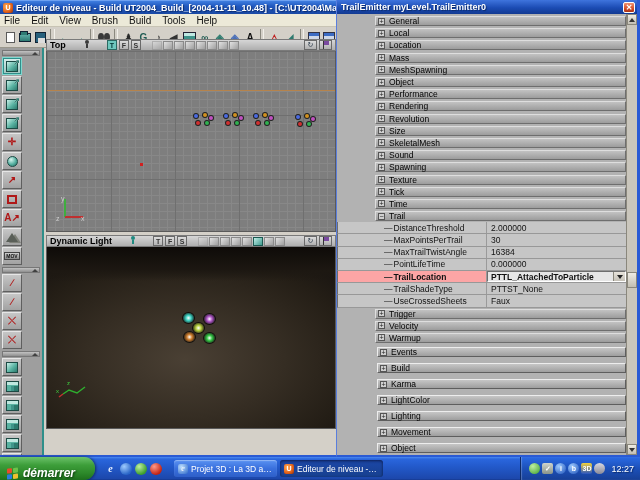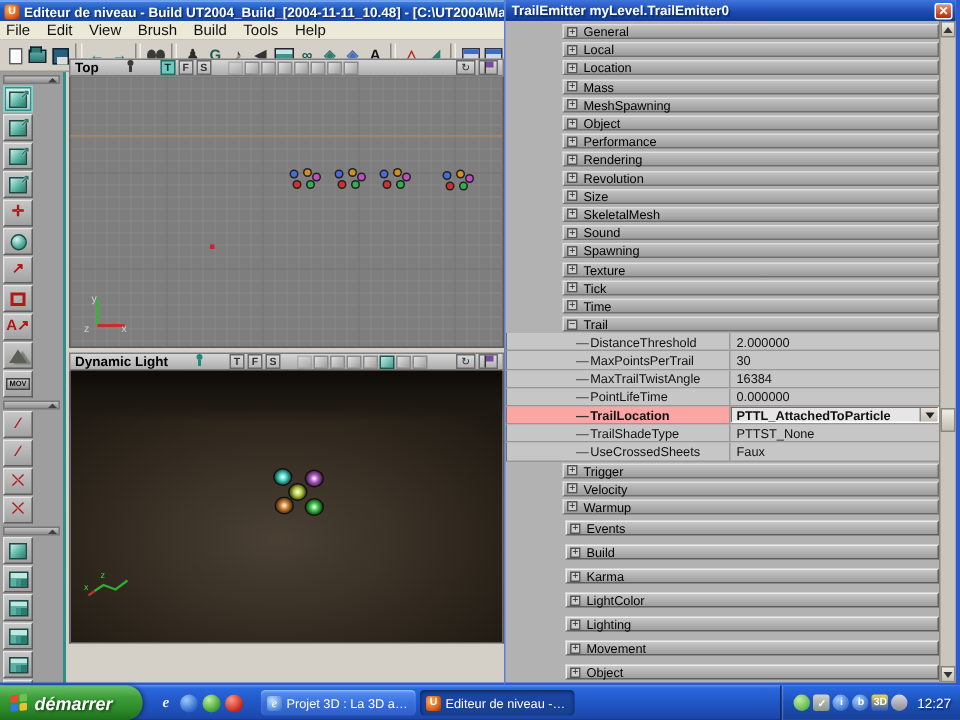--- a/index.html
+++ b/index.html
@@ -145,21 +145,21 @@
   .sc-btn.up{top:0;} .sc-btn.dn{bottom:0;}
   .sc-btn.up:after{content:"";border-left:3px solid transparent;border-right:3px solid transparent;border-bottom:4px solid #333;}
   .sc-btn.dn:after{content:"";border-left:3px solid transparent;border-right:3px solid transparent;border-top:4px solid #333;}
   #sc-thumb{position:absolute;left:0;top:258px;width:10px;height:16px;background:linear-gradient(#efece4,#c2beb2);border:1px solid #8a877c;}
 
   
   #taskbar{position:absolute;left:0;top:457px;width:640px;height:23px;
     background:linear-gradient(#4a8af0 0%,#2a66dd 9%,#2258c8 45%,#1c47ab 95%,#15368a 100%);display:flex;align-items:center;}
   #startbtn{width:95px;height:23px;border-radius:0 11px 11px 0;
     background:linear-gradient(#6cc26a 0%,#3d9e3a 35%,#2d892a 70%,#1d6f1c 100%);
-    box-shadow:1px 0 3px rgba(0,0,0,.5);display:flex;align-items:center;padding-left:7px;gap:4px;}
+    box-shadow:1px 0 3px rgba(0,0,0,.5);display:flex;align-items:flex-end;padding-left:7px;gap:4px;}
   #startbtn .slabel{color:#fff;font-size:12px;font-weight:bold;font-style:italic;text-shadow:1px 1px 2px #0c3a0c;}
   .winflag{width:12px;height:12px;display:grid;grid-template-columns:5px 5px;grid-template-rows:5px 5px;gap:1px;transform:skewY(-6deg);}
   .winflag i{border-radius:1px;}
   .winflag i:nth-child(1){background:#e84b2c;} .winflag i:nth-child(2){background:#6cc24a;}
   .winflag i:nth-child(3){background:#2a7de0;} .winflag i:nth-child(4){background:#f0c030;}
   #quick{display:flex;gap:3px;margin-left:9px;align-items:center;}
   .ql{width:13px;height:13px;border-radius:2px;display:flex;align-items:center;justify-content:center;
     font-size:10px;font-weight:bold;}
   .ql.ie{color:#eaf2ff;font-family:"Liberation Serif",serif;font-style:italic;background:transparent;}
   .ql.ball{background:radial-gradient(circle at 35% 30%,#9ecbff,#2a66c8 70%);border-radius:50%;width:12px;height:12px;}

